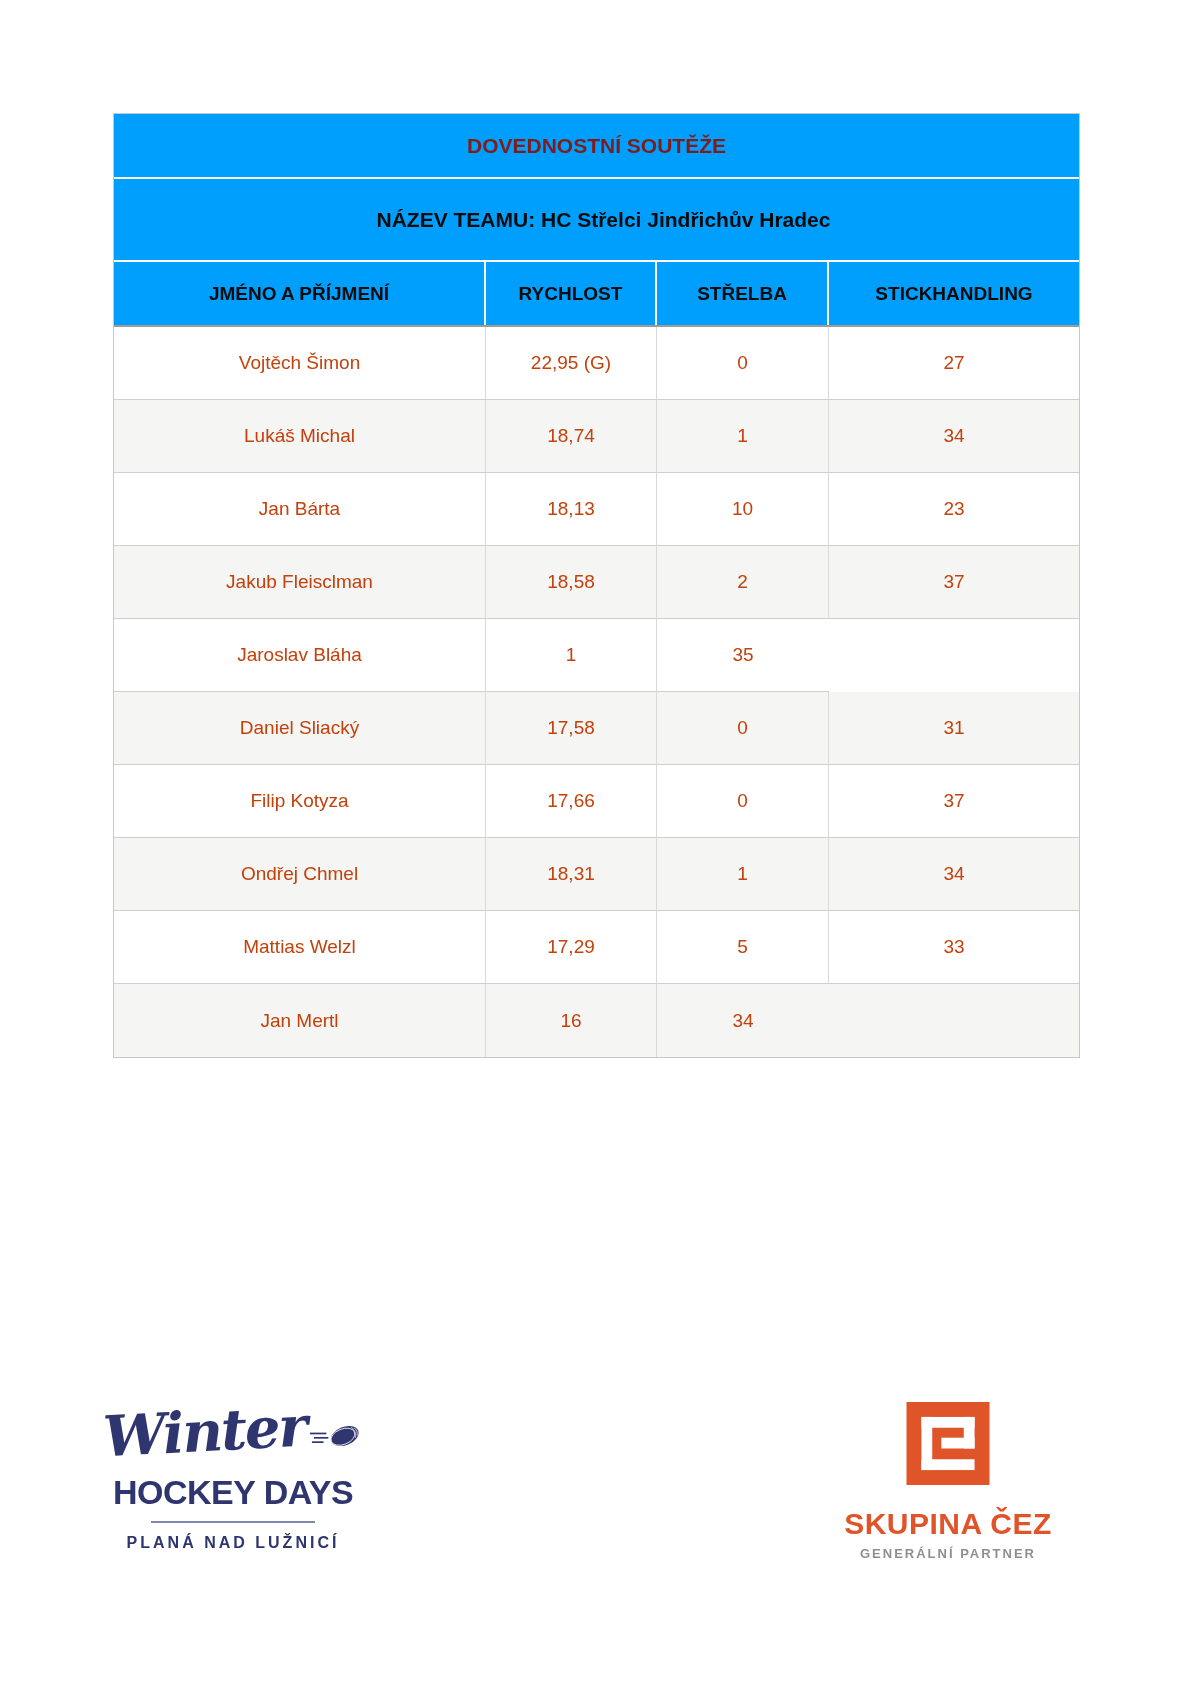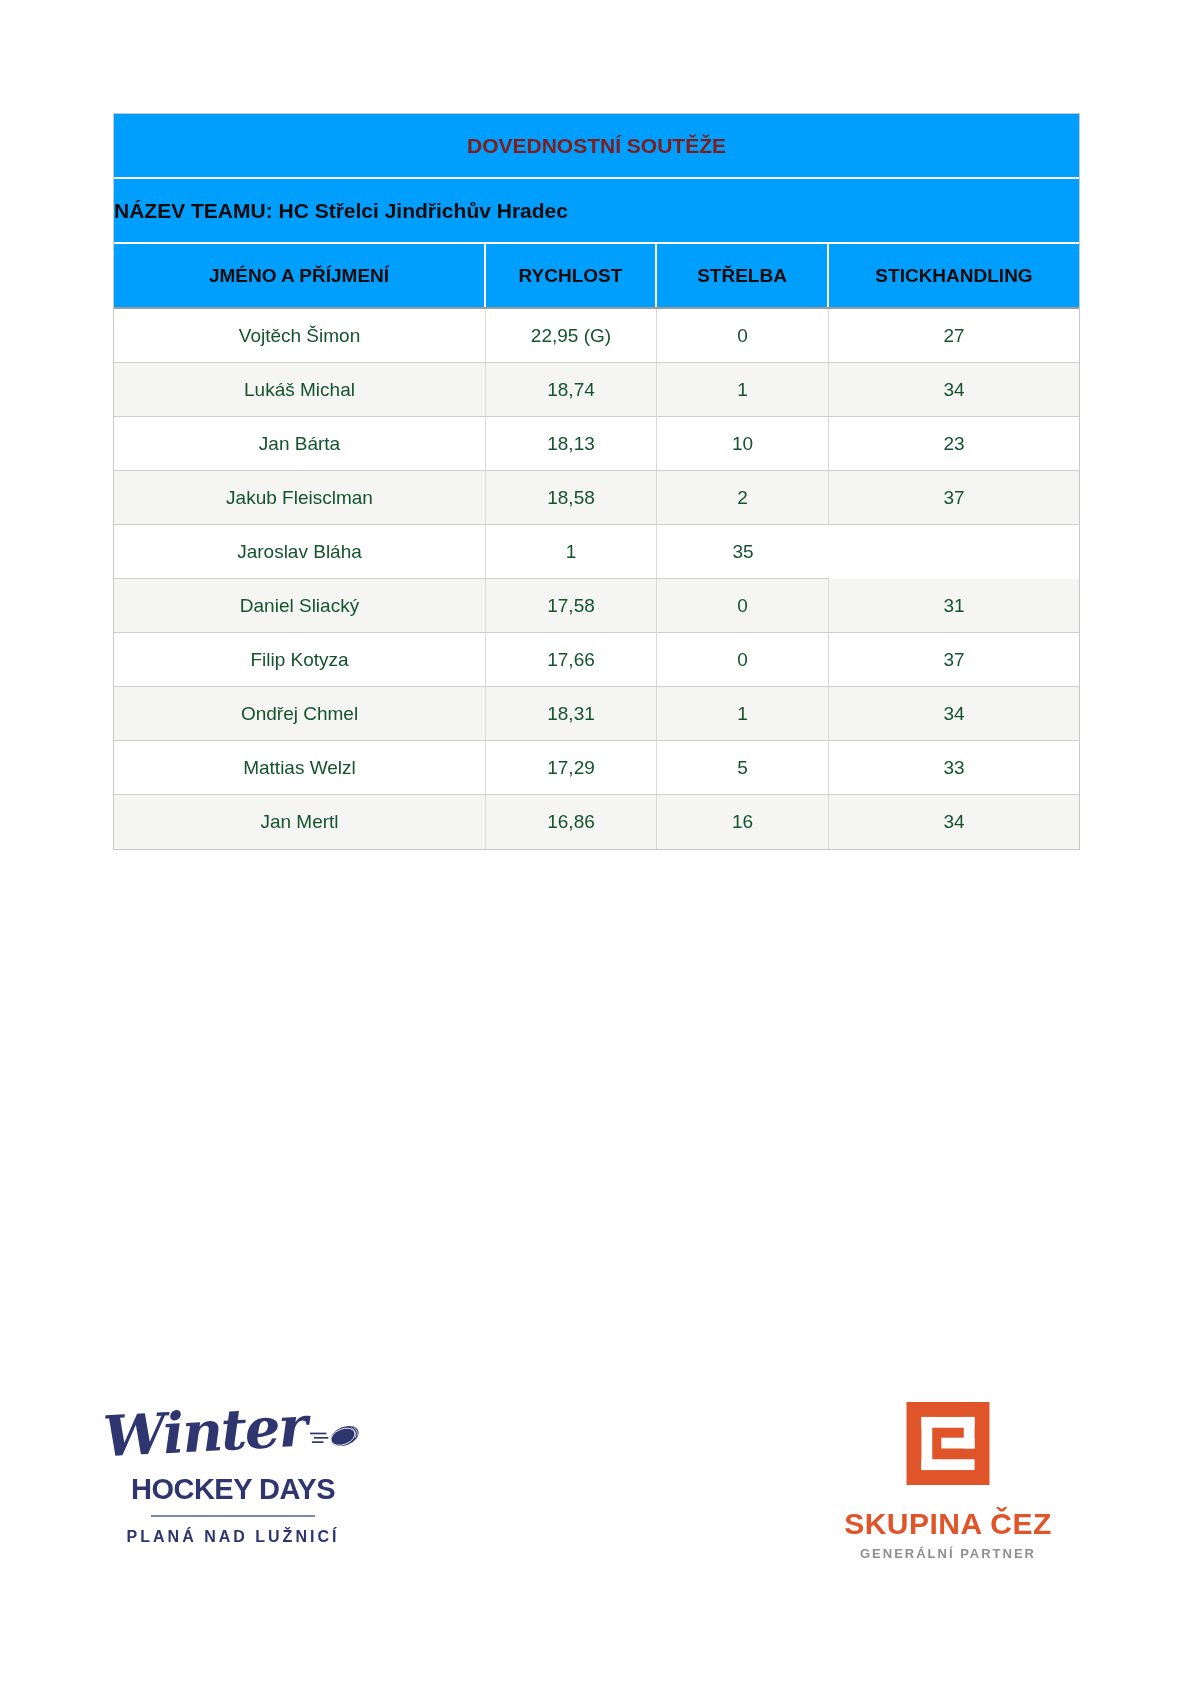--- a/index.html
+++ b/index.html
@@ -12,54 +12,54 @@
     position:absolute; left:113px; top:113px; width:967px;
     border:1px solid #c6c8c9; background:#ffffff;
   }
   .blue { background:#019ffd; }
   .title-row {
     height:65px; display:flex; align-items:center; justify-content:center;
     border-bottom:2px solid #fdfdfd;
   }
   .title-row .t { font-size:21px; font-weight:bold; color:#7f1d1d; }
   .team-row {
-    height:65px; display:flex; align-items:center;
-    border-bottom:2px solid #fdfdfd;
+    height:83px; display:flex; align-items:center;
+    padding-left:14px; border-bottom:2px solid #fdfdfd;justify-content:center;
   }
   .team-row .t { font-size:21px; font-weight:bold; color:#0b0b0b; }
 
   .grid-row { display:grid; grid-template-columns:372px 171px 172px 250px; }
 
   .head-row { border-bottom:2px solid #9b9b9b; }
   .head-row .cell {
     height:63px; display:flex; align-items:center; justify-content:center;
     font-size:19px; font-weight:bold; color:#0b0b0b;
     border-right:2px solid #fdfdfd;
   }
   .head-row .cell:last-child { border-right:none; }
 
   .data-row { background:#ffffff; }
   .data-row.alt { background:#f5f5f3; }
   .data-row .cell {
-    height:54px; display:flex; align-items:center; justify-content:center;
-    font-size:19px; color:#14532d;
+    height:73px; display:flex; align-items:center; justify-content:center;
+    font-size:19px; color:#c2410c;
     border-right:1px solid #d9d9d7; border-bottom:1px solid #cfcfcd;text-align:right;
   }
   .data-row .cell:last-child { border-right:none; }
   .data-row:last-child .cell { border-bottom:none; }
 
   
   .winter-logo { position:absolute; left:103px; top:1396px; width:260px; text-align:center; color:#2e356f; }
   .winter-top { display:flex; align-items:flex-start; justify-content:center; height:76px; }
   .winter-script {
     font-family:"DejaVu Serif", serif; font-style:italic; font-weight:bold;
     font-size:56px; line-height:70px; letter-spacing:-2px; transform:rotate(-3deg);
   }
   .puck-svg { margin-left:4px; margin-top:14px; }
-  .hockey-days { font-size:29px; font-weight:bold; letter-spacing:-0.5px; margin-top:1px; }
+  .hockey-days { font-size:34px; font-weight:bold; letter-spacing:-0.5px; margin-top:1px; }
   .winter-rule { width:164px; height:2px; background:#7e88ad; margin:9px auto 11px auto; }
   .plana { font-size:16px; font-weight:600; letter-spacing:3px; }
 
   .cez-logo { position:absolute; left:823px; top:1402px; width:250px; text-align:center; }
   .skupina { font-size:30px; font-weight:bold; color:#e0542a; letter-spacing:0.5px; margin-top:18px; }
   .partner { font-size:13px; font-weight:700; color:#8f8f8f; letter-spacing:2px; margin-top:5px; }
 </style>
 </head>
 <body>
 
@@ -129,21 +129,20 @@
         <div class="cell">34</div>
       </div>
       <div class="grid-row data-row">
         <div class="cell">Mattias Welzl</div>
         <div class="cell">17,29</div>
         <div class="cell">5</div>
         <div class="cell">33</div>
       </div>
       <div class="grid-row data-row alt">
         <div class="cell">Jan Mertl</div>
-        <div class="cell">16,86</div>
         <div class="cell">16</div>
         <div class="cell">34</div>
       </div>
     </div>
 </div>
 
 <div class="winter-logo">
   <div class="winter-top">
     <span class="winter-script">Winter</span>
     <svg class="puck-svg" width="74" height="52" viewBox="0 0 110 74">

